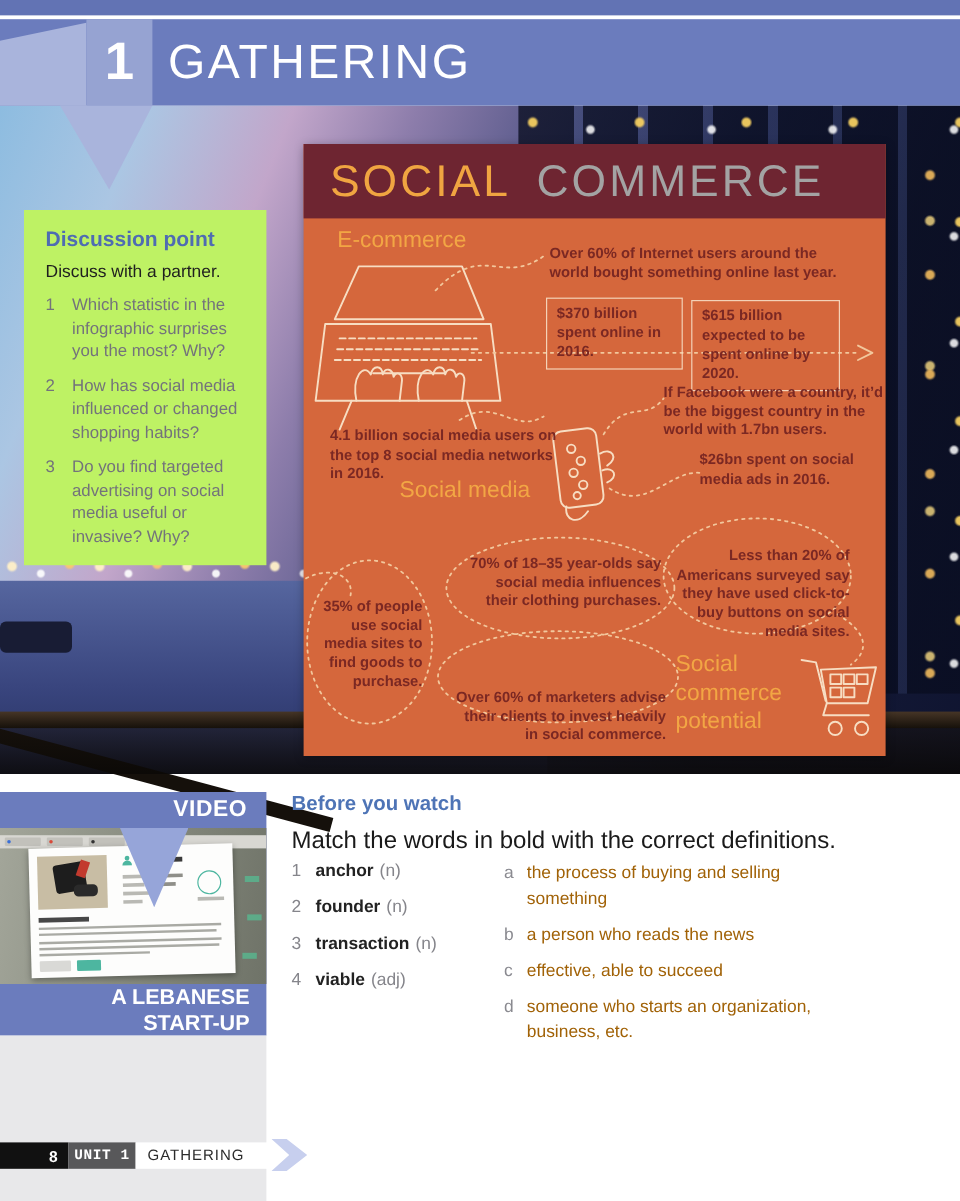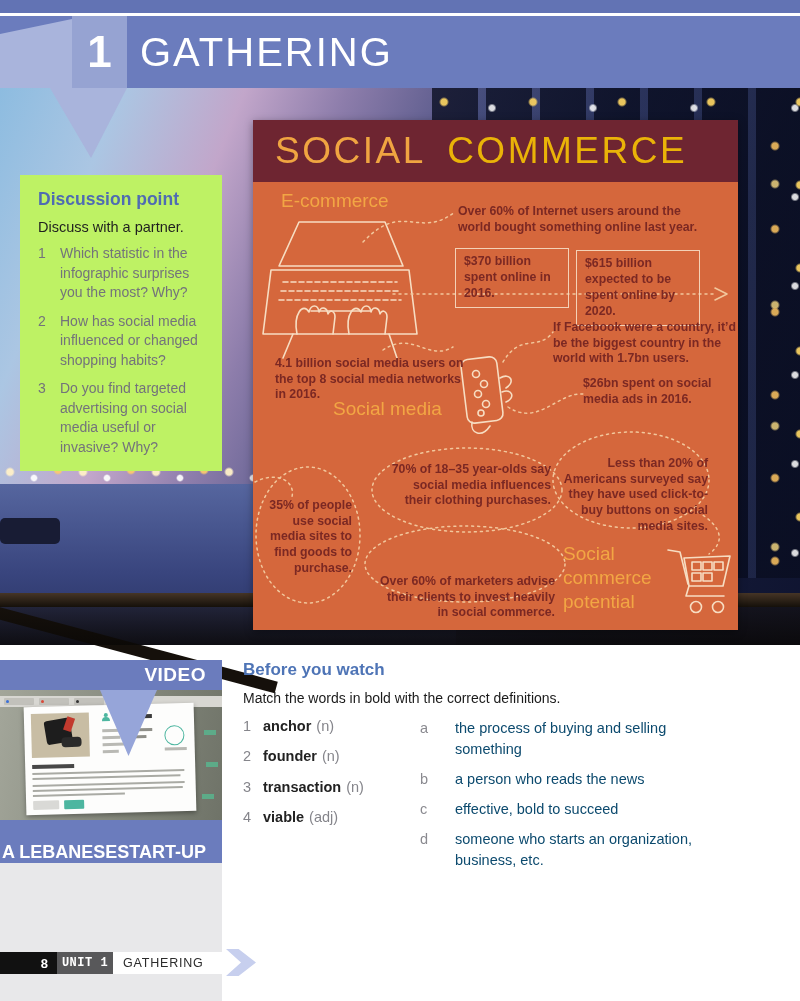--- a/index.html
+++ b/index.html
@@ -54,21 +54,21 @@
   .disc-intro{color:#1f1f1f;font-size:14.5px;margin-top:9px;}
   .disc-item{display:flex;margin-top:9px;color:#73737b;font-size:14px;line-height:19.5px;}
   .disc-item .n{width:22px;flex:none;}
 
   
   .infographic{left:253px;top:120px;width:485px;height:510px;background:#d5673c;box-shadow:0 2px 8px rgba(0,0,0,.35);}
   .ig-head{position:absolute;left:0;top:0;width:485px;height:62px;background:#6e2531;
            display:flex;align-items:center;padding-left:22px;box-sizing:border-box;}
   .ig-title{font-size:37px;font-weight:300;letter-spacing:2.5px;white-space:nowrap;}
   .ig-title .accent{color:#f0a541;}
-  .ig-title .rest{color:#eab308;margin-left:10px;}
+  .ig-title .rest{color:#a3a3a3;margin-left:10px;}
   .ig-body{position:absolute;left:0;top:62px;width:485px;height:448px;}
   .ig-decor{position:absolute;left:0;top:0;}
   .ig-label{position:absolute;color:#f2a644;font-size:19px;}
   .ig-stat{position:absolute;color:#7b2823;font-weight:bold;font-size:12.3px;line-height:1.28;}
   .tc{text-align:right;}
   .ig-box{position:absolute;border:1.5px solid rgba(247,222,196,.9);padding:5px 8px;
           color:#7b2823;font-weight:bold;font-size:12.3px;line-height:1.3;box-sizing:border-box;}
 
   
   .video-panel{left:0;top:660px;width:222px;height:203px;background:#6b7cbd;}
@@ -98,38 +98,38 @@
   .card .row.dark{background:#8f8f89;}
   .card .badge{position:absolute;right:10px;top:22px;width:18px;height:18px;border:1.5px solid #4db6a0;border-radius:50%;}
   .card .badge-cap{position:absolute;right:8px;top:44px;width:22px;height:2.5px;background:#b9b9b4;}
   .card .title-line{position:absolute;left:7px;top:58px;width:42px;height:3.5px;background:#474747;}
   .card .para{position:absolute;left:7px;height:2px;background:#a9aaa4;}
   .card .btn-gray{position:absolute;left:7px;top:94px;width:26px;height:9px;background:#d9d9d6;border-radius:1px;}
   .card .btn-teal{position:absolute;left:38px;top:94px;width:20px;height:9px;background:#4db6a0;border-radius:1px;}
   .thumb .gmark{position:absolute;width:12px;height:5px;background:#58b890;opacity:.8;}
   .pointer{position:absolute;left:100px;top:30px;width:57px;height:66px;background:#96a5d9;
            clip-path:polygon(0 0,100% 0,50% 100%);z-index:5;}
-  .video-caption{position:absolute;left:0;top:160px;width:222px;height:43px;display:flex;
+  .video-caption{position:absolute;left:0;top:160px;width:222px;height:43px;display:flex;flex-direction:column;
                  align-items:flex-end;justify-content:center;padding-right:14px;box-sizing:border-box;
                  color:#fff;font-size:18px;font-weight:bold;line-height:1.15;}
 
   .gray-col{left:0;top:863px;width:222px;height:138px;background:#e8e8ea;}
 
   
   .byw-title{left:243px;top:660px;color:#4e74b6;font-size:17px;font-weight:bold;}
-  .byw-instr{left:243px;top:690px;color:#1a1a1a;font-size:14px;}
+  .byw-instr{left:243px;top:690px;color:#1a1a1a;font-size:20px;}
   .byw-words{left:243px;top:718px;width:170px;}
   .byw-row{display:flex;margin-bottom:13px;font-size:14.5px;line-height:1.2;}
   .byw-num{width:20px;color:#85858b;flex:none;}
   .byw-word{color:#222;font-weight:bold;}
   .byw-pos{color:#85858b;margin-left:5px;}
   .byw-defs{left:420px;top:718px;width:280px;}
   .def-row{display:flex;margin-bottom:9px;font-size:14.5px;line-height:1.45;}
   .def-letter{width:19px;color:#8a8a90;flex:none;}
-  .def-text{color:#0c4a6e;width:240px;margin-left:16px;}
+  .def-text{color:#a16207;width:240px;}
 
   
   .foot-black{left:0;top:952px;width:57px;height:22px;background:#111;display:flex;align-items:center;
               justify-content:flex-end;padding-right:9px;box-sizing:border-box;color:#fff;font-size:13px;font-weight:bold;}
   .foot-unit{left:57px;top:952px;width:56px;height:22px;background:#58585a;display:flex;align-items:center;
              justify-content:center;color:#fff;font-size:12px;font-weight:bold;letter-spacing:.5px;font-family:Liberation Mono, monospace;}
   .foot-section{left:113px;top:952px;width:110px;height:22px;background:#fff;display:flex;align-items:center;
                 padding-left:10px;box-sizing:border-box;color:#2b2b2b;font-size:12.5px;letter-spacing:.8px;}
   .foot-chevron{left:226px;top:949px;width:30px;height:27px;background:#c7cfee;
                 clip-path:polygon(0% 0%,42% 0%,100% 50%,42% 100%,0% 100%,50% 50%);}
@@ -337,21 +337,21 @@
     <div class="def-row">
       <span class="def-letter">a</span>
       <span class="def-text">the process of buying and selling something</span>
     </div>
     <div class="def-row">
       <span class="def-letter">b</span>
       <span class="def-text">a person who reads the news</span>
     </div>
     <div class="def-row">
       <span class="def-letter">c</span>
-      <span class="def-text">effective, bold to succeed</span>
+      <span class="def-text">effective, able to succeed</span>
     </div>
     <div class="def-row">
       <span class="def-letter">d</span>
       <span class="def-text">someone who starts an organization, business, etc.</span>
     </div>
   </div>
 
   <div class="abs foot-black">
     <span>8</span>
   </div>

